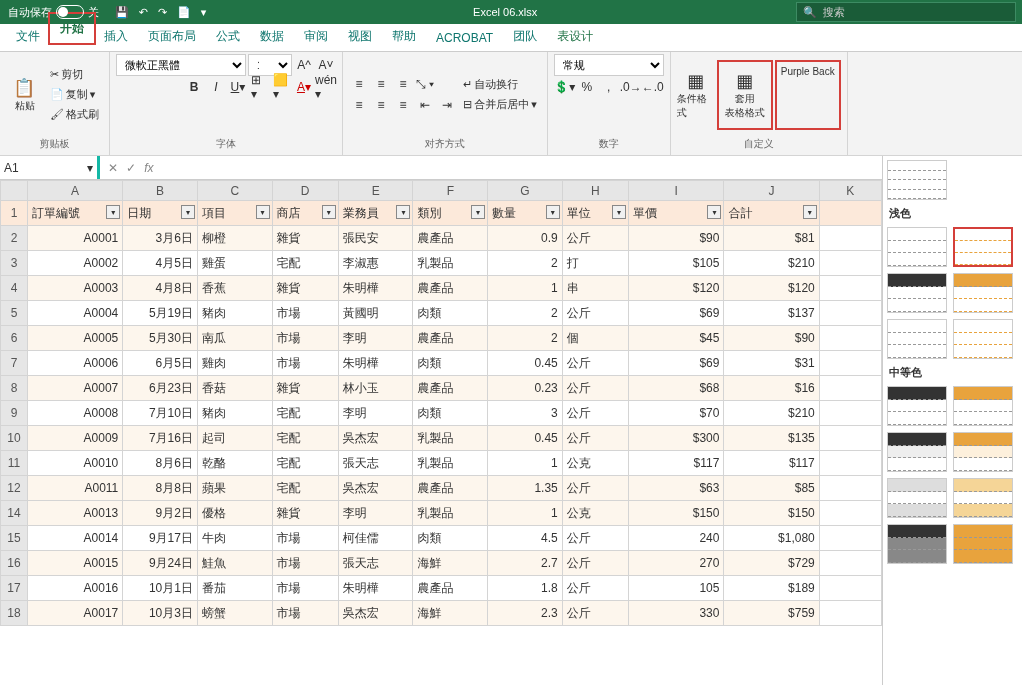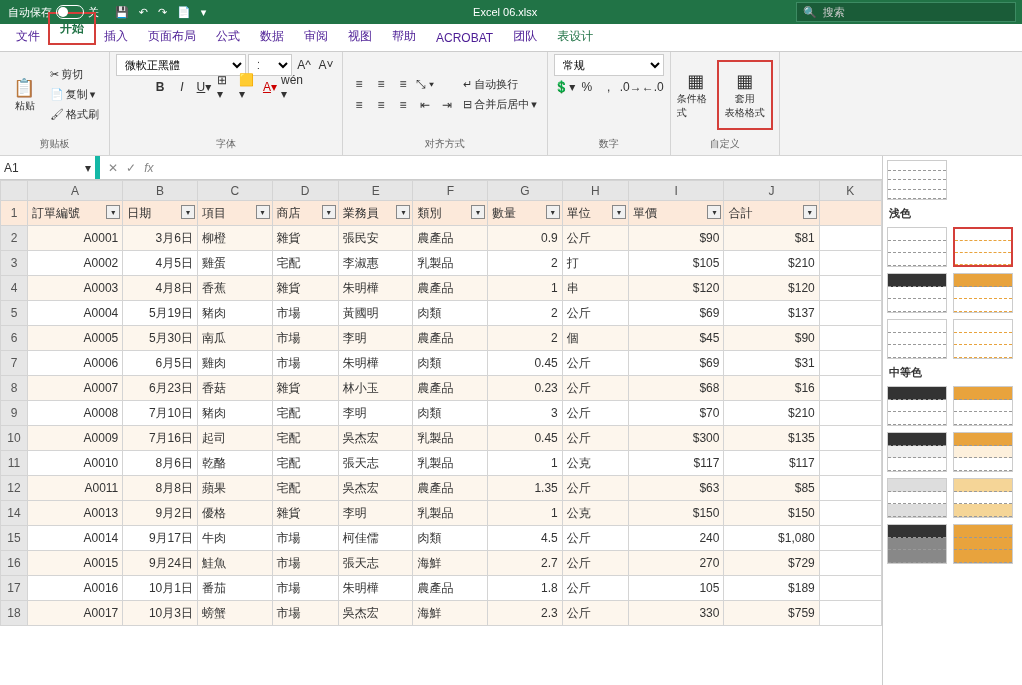--- a/index.html
+++ b/index.html
@@ -8,21 +8,21 @@
 .titlebar { background: #217346; height: 24px; display: flex; align-items: center; color: #fff; font-size: 11px; }
 .titlebar .autosave { display: flex; align-items: center; gap: 4px; padding: 0 8px; }
 .titlebar .toggle { width: 28px; height: 14px; border: 1px solid #fff; border-radius: 7px; position: relative; }
 .titlebar .toggle::after { content: ""; width: 10px; height: 10px; background: #fff; border-radius: 50%; position: absolute; left: 1px; top: 1px; }
 .titlebar .qat { display: flex; gap: 10px; padding: 0 8px; }
 .titlebar .qat span { cursor: pointer; }
 .titlebar .filename { flex: 1; text-align: center; }
 .titlebar .searchbox { background: #1a5c38; border: 1px solid #3d8b63; height: 20px; width: 220px; display: flex; align-items: center; padding: 0 6px; gap: 6px; color: #ccc; margin-right: 6px; }
 
 .tabs { background: #fff; border-bottom: 1px solid #ccc; height: 28px; display: flex; align-items: flex-end; padding: 0 6px; gap: 0; }
-.tab { padding: 6px 10px; font-size: 12px; cursor: pointer; color: #4c1d95; }
+.tab { padding: 6px 10px; font-size: 12px; cursor: pointer; color: #0f766e; }
 .tab.active { color: #217346; border-bottom: 2px solid #217346; font-weight: bold; }
 .tab.highlight { border: 2px solid #d43f3a; margin: 6px -2px; }
 .tab.design { color: #217346; }
 
 .ribbon { background: #f3f3f3; border-bottom: 1px solid #d4d4d4; height: 104px; display: flex; }
 .group { border-right: 1px solid #d4d4d4; padding: 2px 6px; display: flex; flex-direction: column; }
 .group-body { flex: 1; display: flex; align-items: center; gap: 2px; }
 .group-label { text-align: center; font-size: 10px; color: #666; padding: 2px 0; }
 .btn { padding: 2px 4px; font-size: 11px; cursor: pointer; display: flex; align-items: center; gap: 2px; }
 .vstack { display: flex; flex-direction: column; gap: 1px; }
@@ -36,21 +36,21 @@
 .style-gallery { background: #fff; position: absolute; right: 0; top: 156px; bottom: 0; width: 140px; border-left: 1px solid #ccc; padding: 4px; overflow: hidden; }
 .style-section-label { font-size: 11px; font-weight: bold; padding: 6px 2px; }
 .style-grid { display: flex; flex-wrap: wrap; gap: 6px; }
 .style-swatch { width: 60px; height: 40px; border: 1px solid #ccc; cursor: pointer; display: flex; flex-direction: column; }
 .style-swatch.selected-red { border: 2px solid #d43f3a; }
 .swatch-row { flex: 1; border-bottom: 1px dashed #999; }
 .swatch-header { background: #333; }
 .swatch-header.orange { background: #e8a33d; }
 
 .formula-bar { height: 24px; border-bottom: 1px solid #ccc; display: flex; align-items: center; }
-.name-box { width: 100px; border-right: 5px solid #14b8a6; padding: 0 4px; display: flex; align-items: center; justify-content: space-between; height: 100%; text-align: center; }
+.name-box { width: 100px; border-right: 3px solid #14b8a6; padding: 0 4px; display: flex; align-items: center; justify-content: space-between; height: 100%; text-align: center; }
 .fx-area { display: flex; align-items: center; gap: 8px; padding: 0 8px; color: #888; }
 
 .grid-area { position: absolute; top: 180px; left: 0; right: 140px; bottom: 0; overflow: hidden; background: #fff; }
 table.sheet { border-collapse: collapse; width: 100%; table-layout: fixed; }
 .sheet th, .sheet td { border: 1px solid #d4d4d4; font-size: 12px; height: 25px; padding: 0 4px; white-space: nowrap; overflow: hidden; }
 .sheet thead th { background: #e6e6e6; text-align: center; font-weight: normal; color: #555; height: 20px; }
 .sheet .rowhead { background: #e6e6e6; text-align: center; color: #555; width: 26px; }
 .sheet .header-row td { background: #fce9da; font-weight: normal; position: relative; }
 .sheet .header-row td .filter { position: absolute; right: 2px; top: 4px; width: 14px; height: 14px; border: 1px solid #888; background: #f0f0f0; font-size: 8px; display: flex; align-items: center; justify-content: center; }
 .sheet tr.even td.data { background: #fdf6ed; }
@@ -105,21 +105,21 @@
       <div class="vstack">
         <div class="btn">✂ <span>剪切</span></div>
         <div class="btn">📄 <span>复制</span> ▾</div>
         <div class="btn">🖌 <span>格式刷</span></div>
       </div>
     </div>
     <div class="group-label">剪贴板</div>
   </div>
 
   <div class="group">
-    <div class="group-body vstack" style="align-items:center;">
+    <div class="group-body vstack" style="align-items:flex-end;">
       <div class="hstack">
         <select class="font-select" style="width:130px"><option>微軟正黑體</option></select>
         <select class="font-select" style="width:44px"><option>11</option></select>
         <span class="icon-sq">A^</span>
         <span class="icon-sq">A˅</span>
       </div>
       <div class="hstack">
         <span class="icon-sq">
             <b>B</b>
           </span>
@@ -178,20 +178,23 @@
   <div class="group">
     <div class="group-body">
       <div class="big-icon">
         <span class="glyph">▦</span>
         <span>条件格式</span>
       </div>
       <div class="big-icon red-box" style="width:56px;height:70px">
         <span class="glyph">▦</span>
         <span style="white-space:pre;text-align:center">套用
 表格格式</span>
+      </div>
+      <div class="vstack red-box" style="padding:4px;height:70px">
+        <div style="font-size:10px">Purple Back</div>
       </div>
     </div>
     <div class="group-label">自定义</div>
   </div>
 </div>
 
 <div class="formula-bar">
   <div class="name-box">
     <span>A1</span>
     <span>▾</span>

